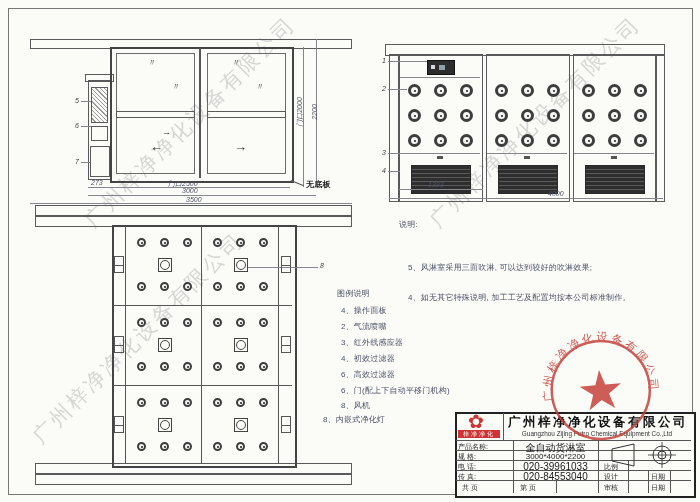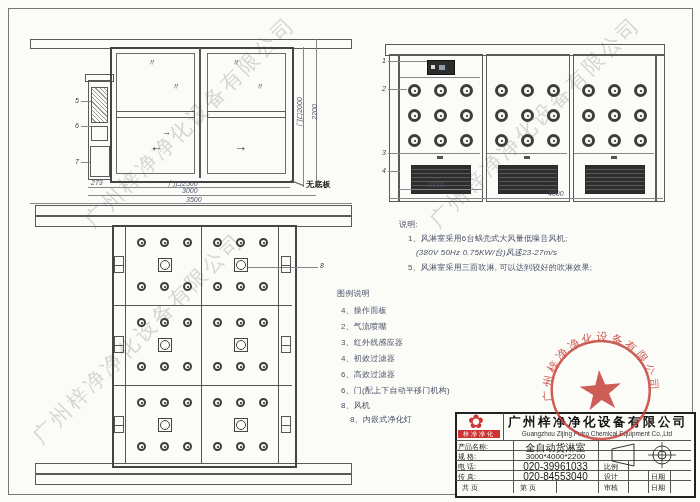--- a/index.html
+++ b/index.html
@@ -140,33 +140,32 @@
     <div class="vl dk" style="left:125px;top:226px;height:237px;"></div>
     <div class="vl dk" style="left:278px;top:226px;height:237px;"></div>
     <div class="vl dk" style="left:201px;top:226px;height:237px;"></div>
     <div class="hl dk" style="left:113px;top:305px;width:179px;"></div>
     <div class="hl dk" style="left:113px;top:385px;width:179px;"></div>
 
     <div class="hl" style="left:246px;top:267px;width:72px;"></div>
     <span class="lbl" style="left:320px;top:262px;">8</span>
 
     <span class="nt" style="left:399px;top:219px;">说明:</span>
-    <span class="nt" style="left:408px;top:233px;">1、风淋室采用6台蜗壳式大风量低噪音风机;</span>
-    <span class="nt" style="left:416px;top:247px;font-style:italic;">(380V  50Hz  0.75KW/台)风速23-27m/s</span>
     <span class="nt" style="left:408px;top:262px;">5、风淋室采用三面吹淋, 可以达到较好的吹淋效果;</span>
+    <span class="nt" style="left:408px;top:292px;">4、如无其它特殊说明, 加工工艺及配置均按本公司标准制作。</span>
 
     <span class="nt" style="left:337px;top:288px;">图例说明</span>
     <span class="nt" style="left:341px;top:305px;">4、操作面板</span>
     <span class="nt" style="left:341px;top:321px;">2、气流喷嘴</span>
     <span class="nt" style="left:341px;top:337px;">3、红外线感应器</span>
     <span class="nt" style="left:341px;top:353px;">4、初效过滤器</span>
     <span class="nt" style="left:341px;top:369px;">6、高效过滤器</span>
     <span class="nt" style="left:341px;top:385px;">6、门(配上下自动平移门机构)</span>
     <span class="nt" style="left:341px;top:400px;">8、风机</span>
-    <span class="nt" style="left:350px;top:414px;text-align:right;">8、内嵌式净化灯</span>
+    <span class="nt" style="left:323px;top:414px;text-align:right;">8、内嵌式净化灯</span>
 
     <div id="gen" class="abs" style="inset:0;">
         <div class="nozzle" style="left:408px;top:84px;width:7px;height:7px;"></div>
         <div class="nozzle" style="left:408px;top:109px;width:7px;height:7px;"></div>
         <div class="nozzle" style="left:408px;top:134px;width:7px;height:7px;"></div>
         <div class="nozzle" style="left:434px;top:84px;width:7px;height:7px;"></div>
         <div class="nozzle" style="left:434px;top:109px;width:7px;height:7px;"></div>
         <div class="nozzle" style="left:434px;top:134px;width:7px;height:7px;"></div>
         <div class="nozzle" style="left:460px;top:84px;width:7px;height:7px;"></div>
         <div class="nozzle" style="left:460px;top:109px;width:7px;height:7px;"></div>

